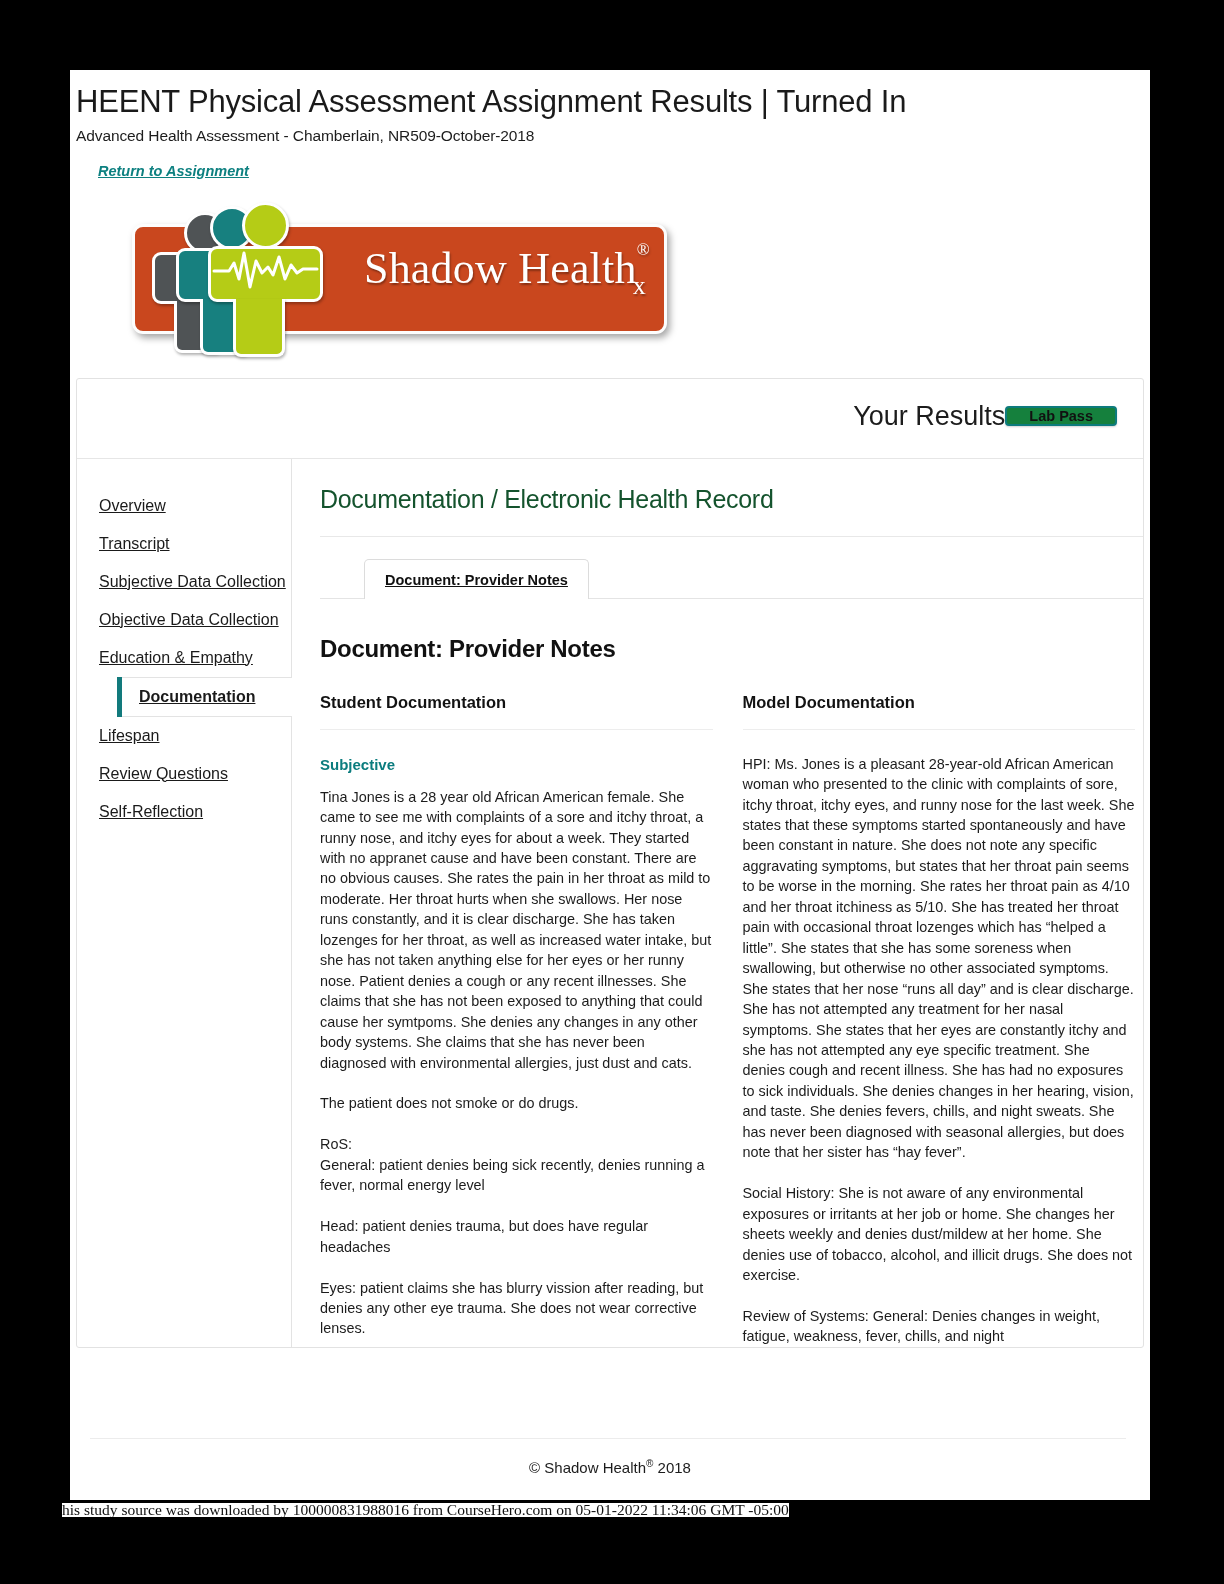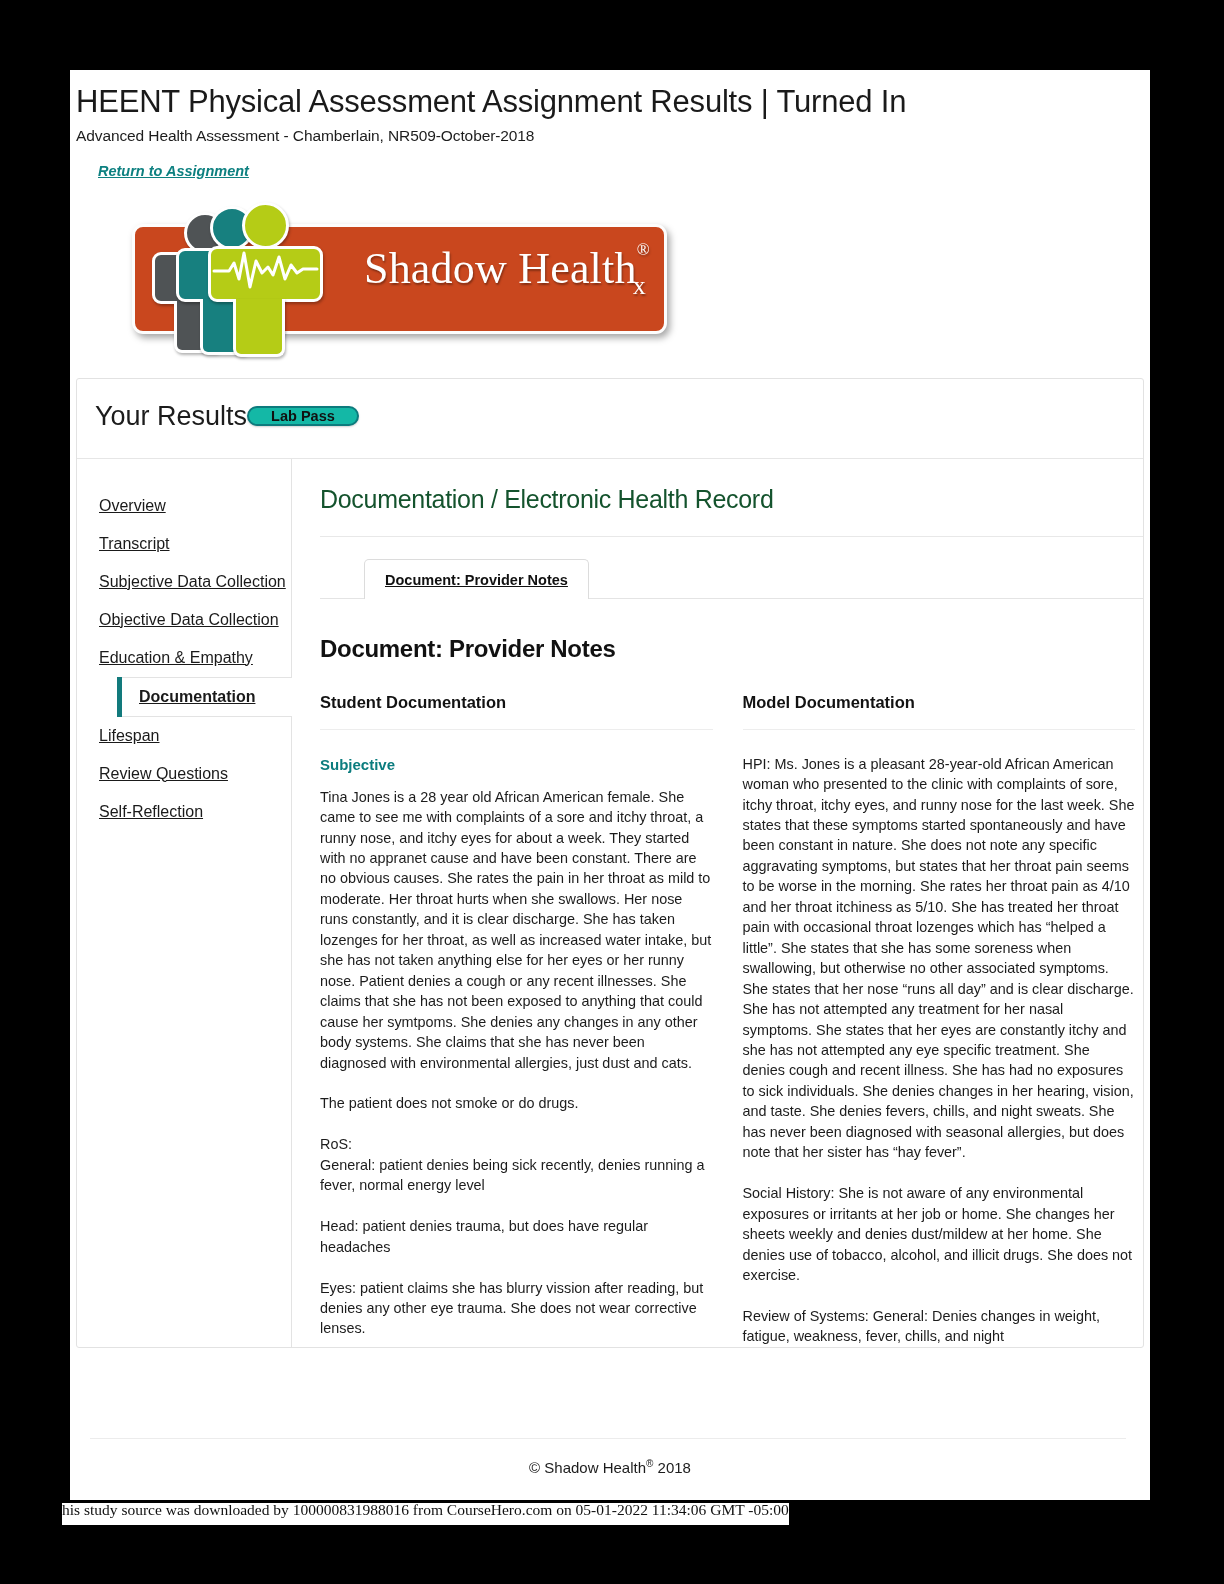--- a/index.html
+++ b/index.html
@@ -70,28 +70,28 @@
     box-shadow: 1px 2px 3px rgba(0,0,0,.3);
   }
   
   .results-card {
     margin: 26px 6px 0 6px;
     border: 1px solid #e2e2e2;
     border-radius: 3px;
     background: #fff;
   }
   .results-head {
-    display: flex; align-items: center; justify-content: flex-start;
+    display: flex; align-items: center; justify-content: flex-end;
     padding: 22px 26px 26px 18px;
     border-bottom: 1px solid #e6e6e6;
   }
   .results-title { font-size: 27px; font-weight: 400; color: #1c1c1c; }
   .lab-pass-btn {
-    border: 2px solid #0d7b7d; border-radius: 12px;
-    background: #14b8a6; color: #111;
+    border: 2px solid #0d7b7d; border-radius: 4px;
+    background: #15803d; color: #111;
     font-size: 14.5px; font-weight: 700;
     padding: 0 22px; cursor: pointer;
     box-shadow: 0 1px 2px rgba(0,0,0,.18);
   }
   .results-body { display: flex; }
   
   .sidebar {
     width: 215px; flex: 0 0 215px;
     border-right: 1px solid #e3e3e3;
     padding: 28px 0 24px 0;
@@ -168,21 +168,21 @@
     position: absolute; left: 0; right: 0; top: 20px;
     text-align: center; font-size: 15px; color: #1c1c1c;
   }
   .copyright .reg2 { font-size: 10px; vertical-align: super; }
   .ch-note {
     position: absolute; left: 62px; top: 1503px;
     font-family: "Liberation Serif", serif;
     font-size: 15.5px; color: #111;
     background: #fff;
     white-space: nowrap;
-    height: 22px; overflow: hidden;
+    height: 14px; overflow: hidden;
     line-height: 0.95;
   }
 </style>
 </head>
 <body>
 
 <div id="page">
 
   <div class="doc-header">
     <div class="page-title">HEENT Physical Assessment Assignment Results | Turned In</div>

